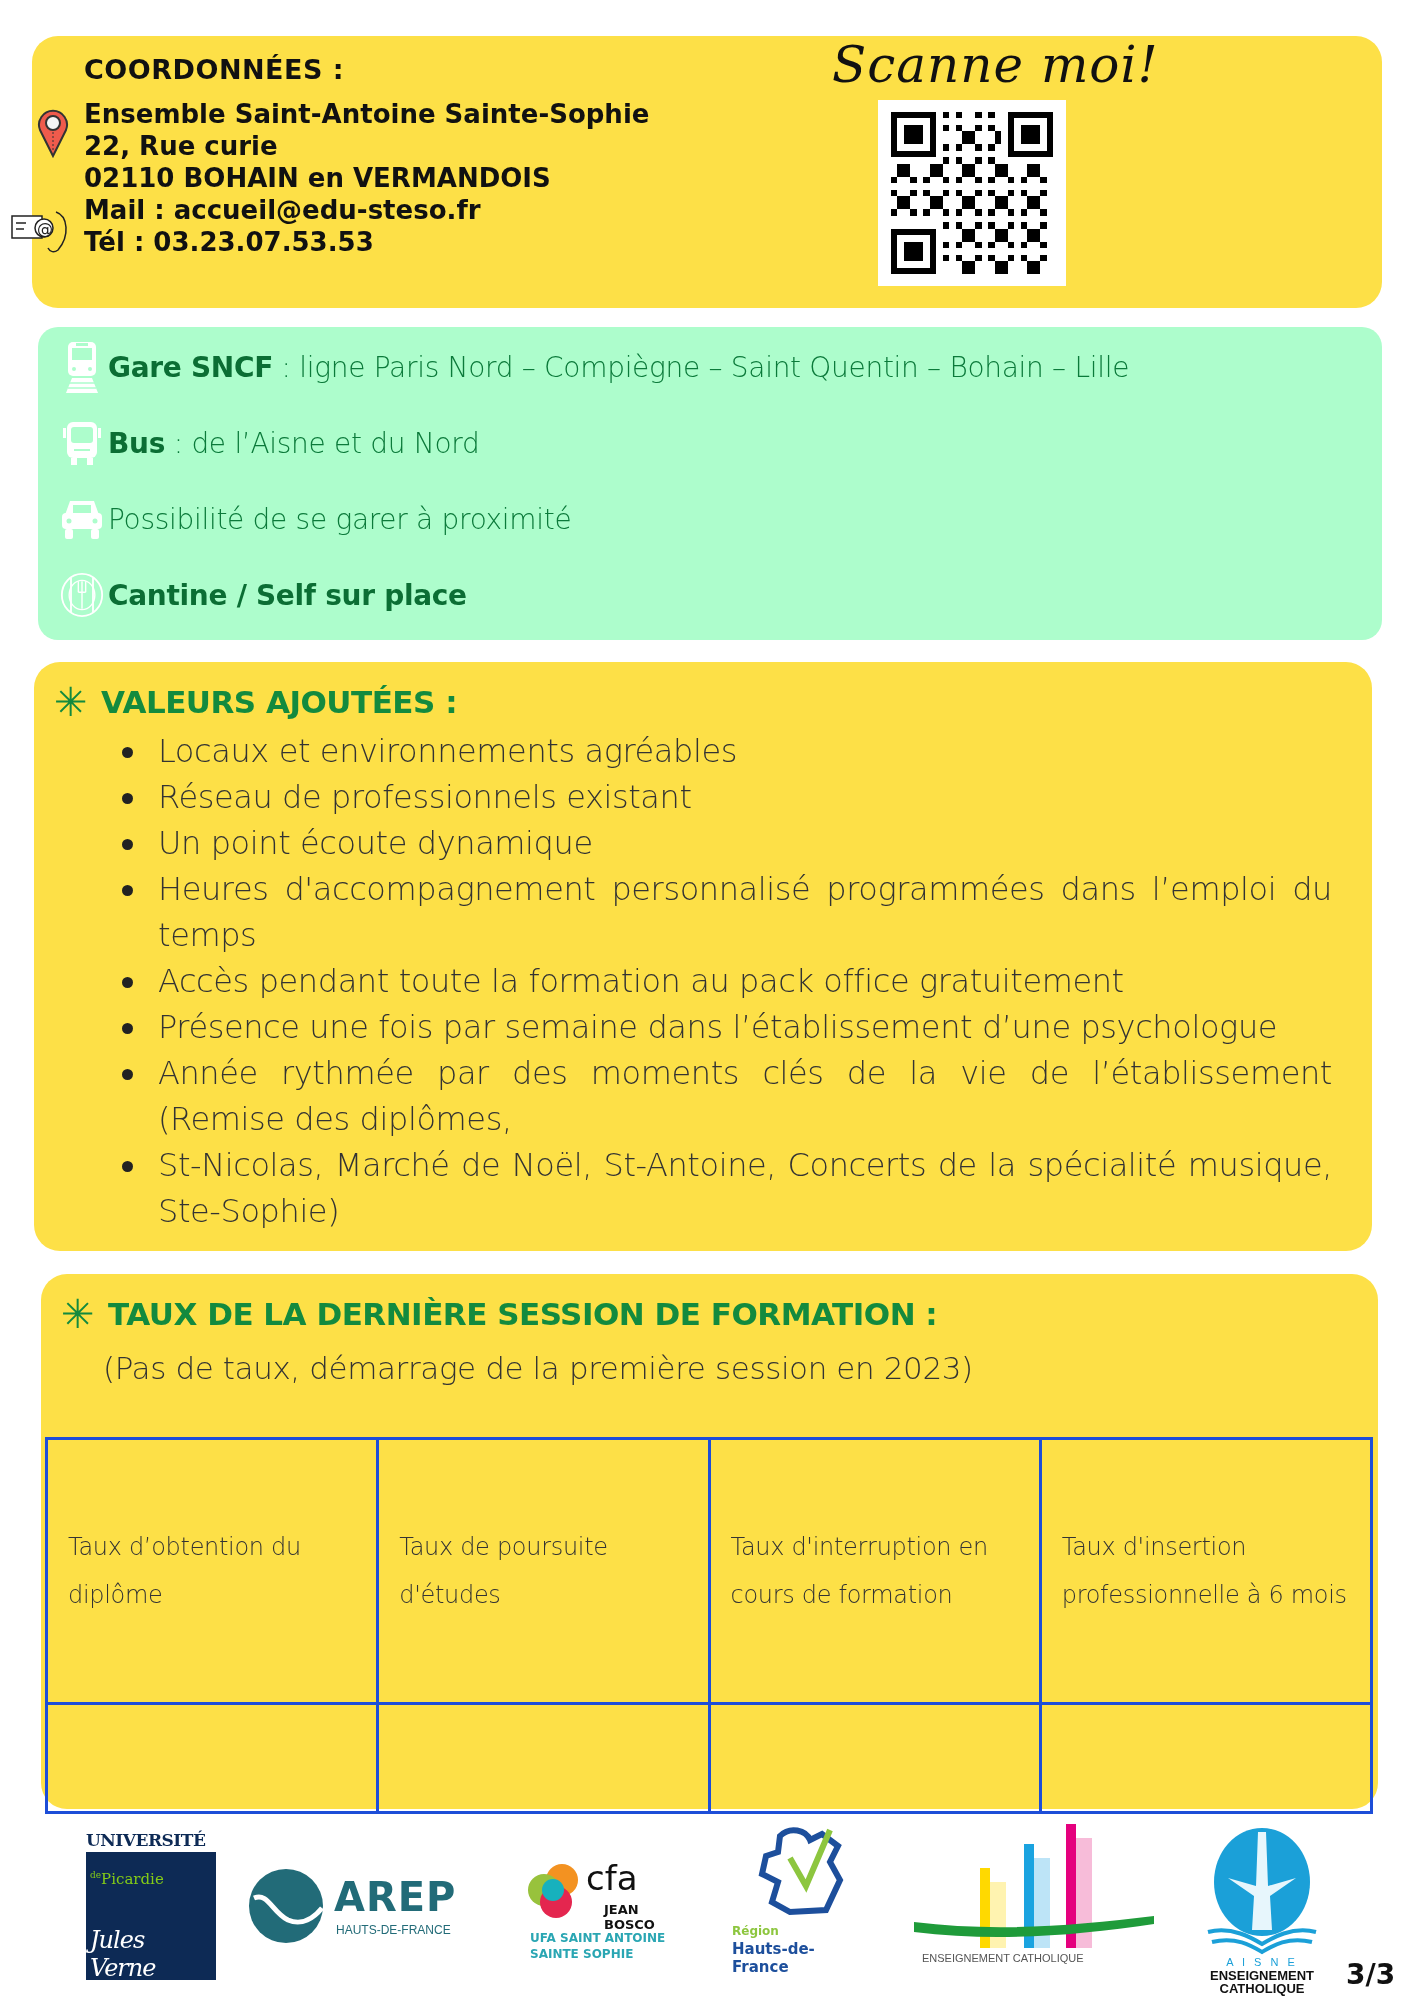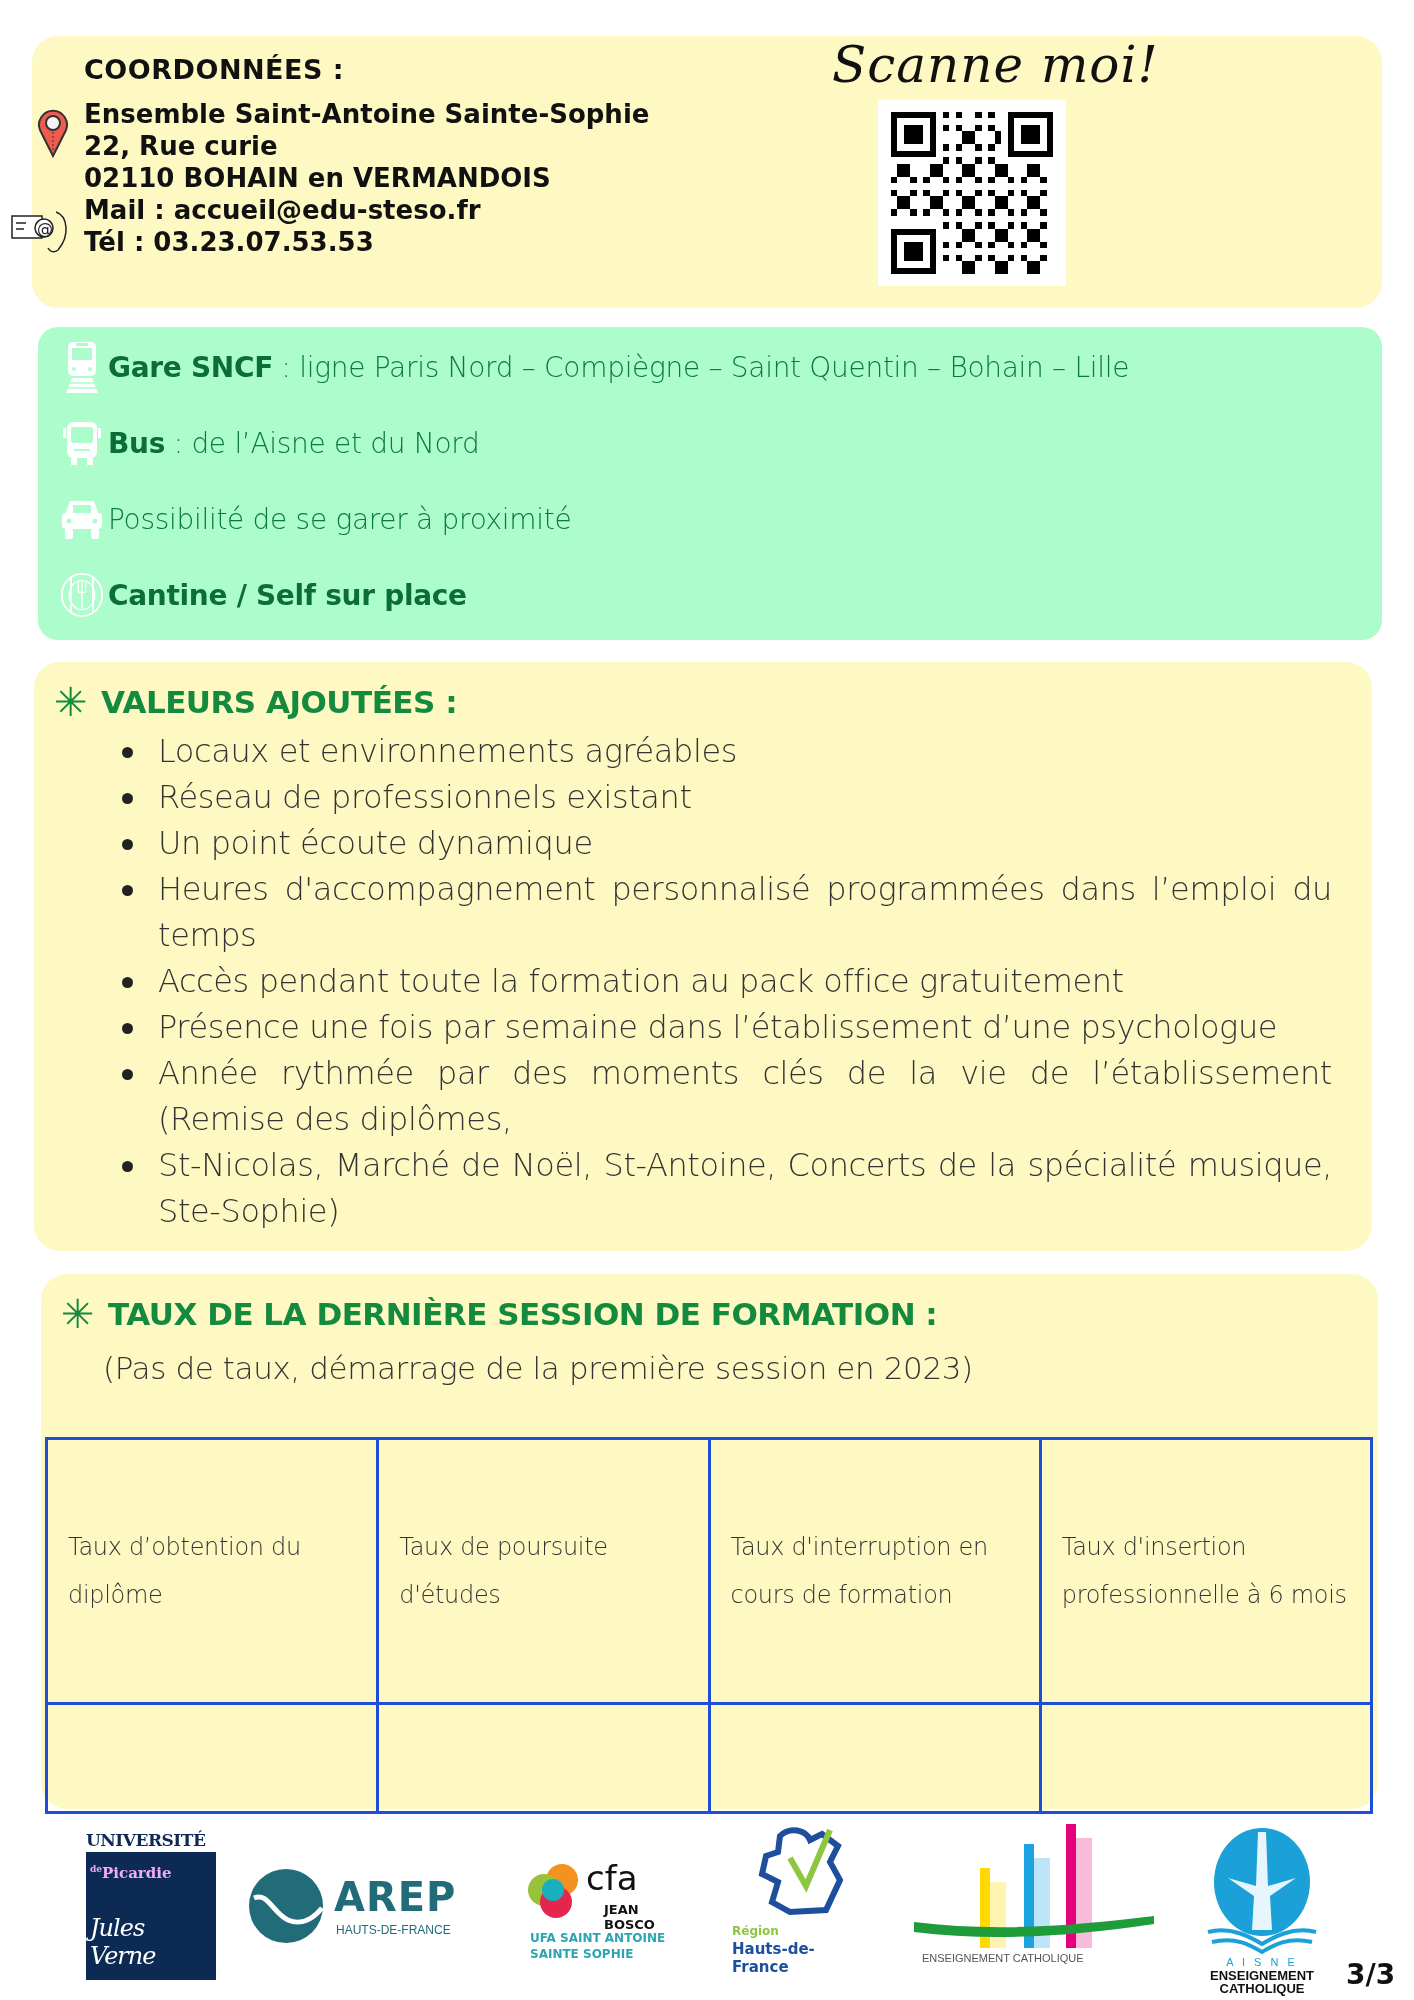--- a/index.html
+++ b/index.html
@@ -1,18 +1,18 @@
 <!DOCTYPE html>
 <html><head>
 <meta charset="utf-8">
 <style>
   html, body { margin:0; padding:0; }
   body { width:1414px; height:2000px; background:#ffffff; position:relative; overflow:hidden;
          font-family:"Liberation Sans", sans-serif; color:#222; }
-  .card { position:absolute; background:#fef9c3; border-radius:26px; }
+  .card { position:absolute; background:#fde047; border-radius:26px; }
   #contact { left:32px; top:36px; width:1350px; height:272px; }
   .contact-title { position:absolute; left:52px; top:18px; font-weight:700; font-size:27px; letter-spacing:0.5px; color:#111; font-family:"DejaVu Sans", sans-serif; }
   .contact-lines { position:absolute; left:52px; top:62px; font-weight:700; font-size:26px; line-height:32px; color:#111; font-family:"DejaVu Sans", sans-serif; }
   .pin-icon { position:absolute; left:4px; top:72px; width:34px; height:50px; }
   .mail-icon { position:absolute; left:-22px; top:170px; width:66px; height:48px; }
   .scan-title { position:absolute; left:800px; top:0px; font-family:"DejaVu Serif", serif; font-style:italic; font-size:50px; color:#111; letter-spacing:1px; }
   .qr { position:absolute; left:846px; top:64px; width:188px; height:186px; background:#fff; }
   .qr svg { position:absolute; left:12px; top:12px; }
 
   #transport { left:38px; top:327px; width:1344px; height:313px; background:#adfdcc; border-radius:20px; }
@@ -401,21 +401,21 @@
     <td></td>
     <td></td>
     <td></td>
   </tr>
 </tbody>
   </table>
 
 <div class="logo" style="left:86px; top:1830px; width:134px; height:152px;">
   <div style="font-family:'DejaVu Serif',serif; font-weight:700; font-size:17px; color:#0d2a55; letter-spacing:-0.5px;">UNIVERSITÉ</div>
   <div style="position:absolute; top:22px; left:0; width:130px; height:128px; background:#0d2a55;">
-    <div style="color:#f0abfc; font-family:'DejaVu Serif',serif; font-size:15px; padding:12px 4px;font-weight:bold;"><sup style="font-size:9px;">de</sup><span>Picardie</span></div>
+    <div style="color:#84cc16; font-family:'DejaVu Serif',serif; font-size:15px; padding:18px 4px;"><sup style="font-size:9px;">de</sup><span>Picardie</span></div>
     <div style="color:#fff; font-family:'DejaVu Serif',serif; font-style:italic; font-size:24px; padding:20px 2px 0 4px; letter-spacing:-1px;">Jules Verne</div>
   </div>
 </div>
 
 <div class="logo" style="left:248px; top:1868px; width:230px; height:80px;">
   <svg width="76" height="76" viewBox="0 0 76 76" style="position:absolute;left:0;top:0;">
       <circle cx="38" cy="38" r="37" fill="#226b78"></circle>
       <path d="M6 30 C20 24 24 44 40 52 C54 58 66 50 74 40" fill="none" stroke="#fff" stroke-width="5"></path>
     </svg>
   <div style="position:absolute; left:86px; top:6px; font-family:'DejaVu Sans',sans-serif; font-weight:700; font-size:40px; color:#226b78; letter-spacing:1px;">AREP</div>

